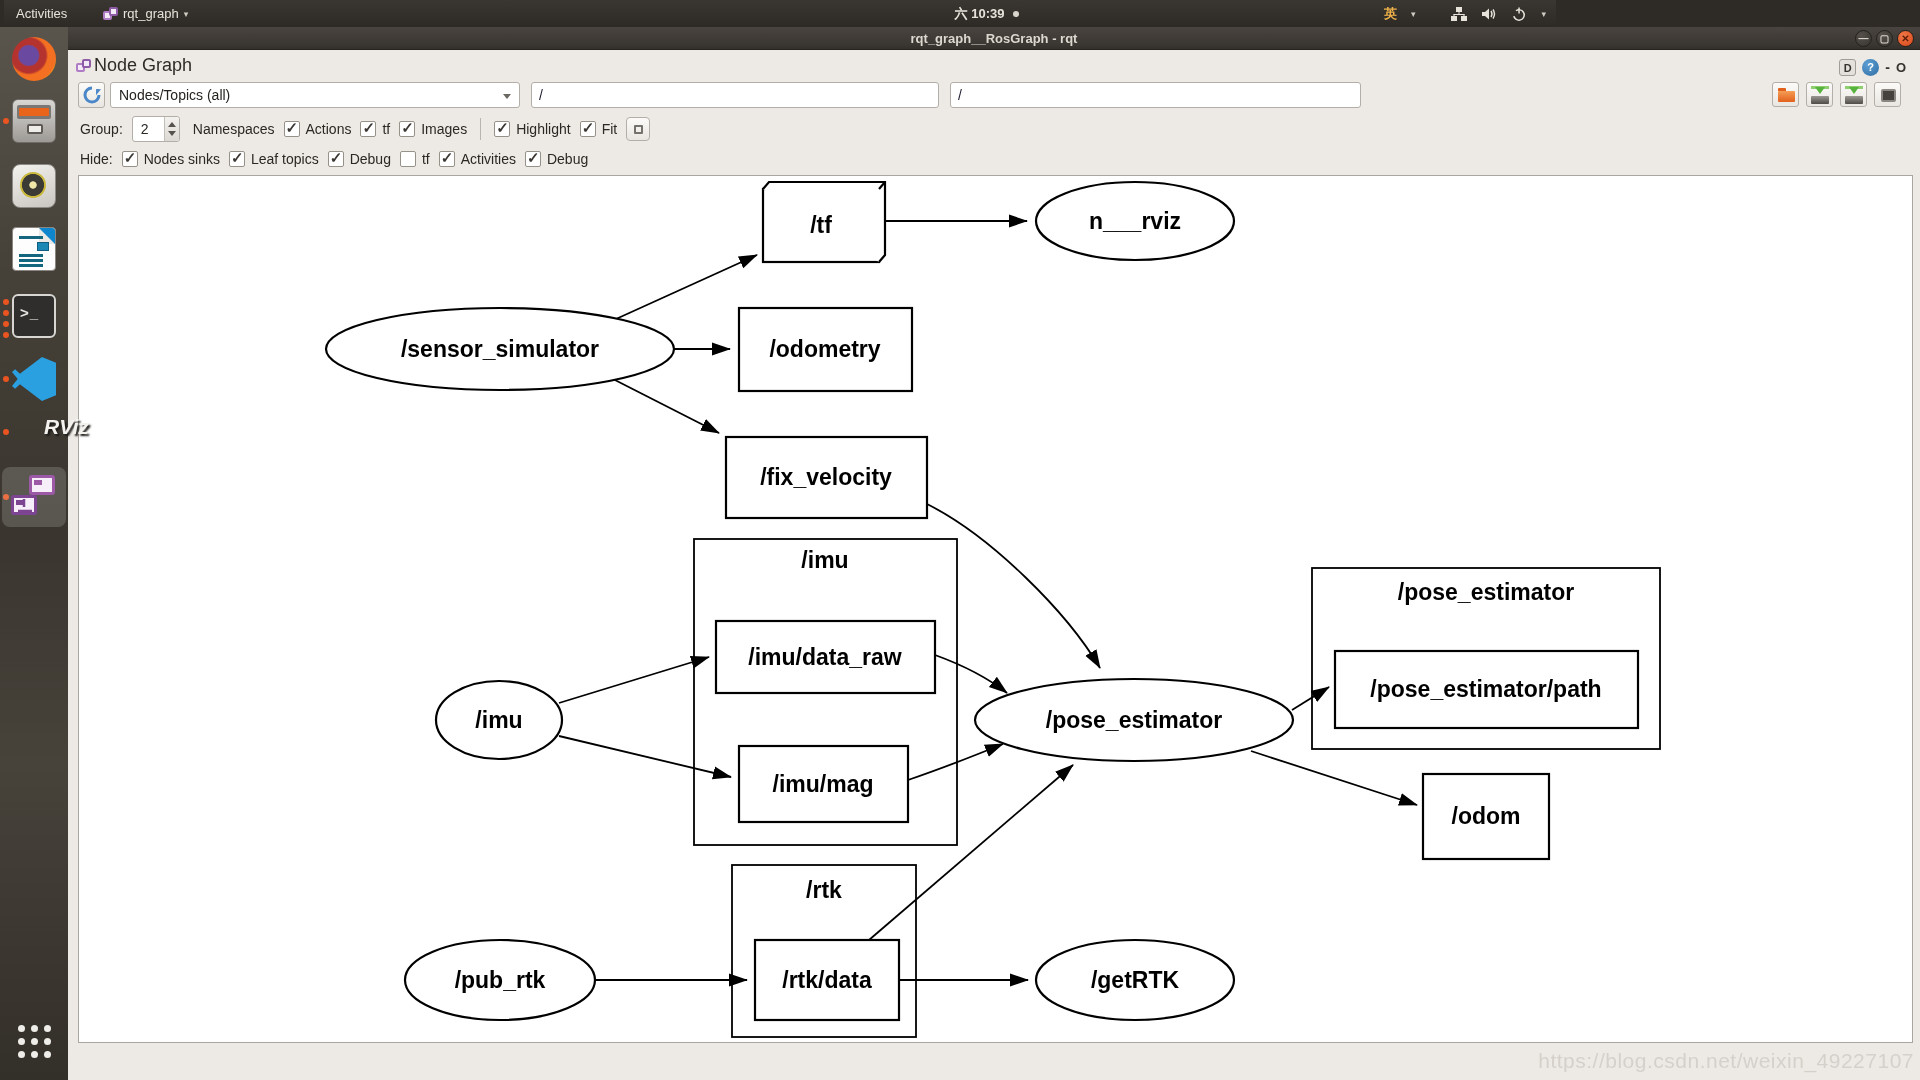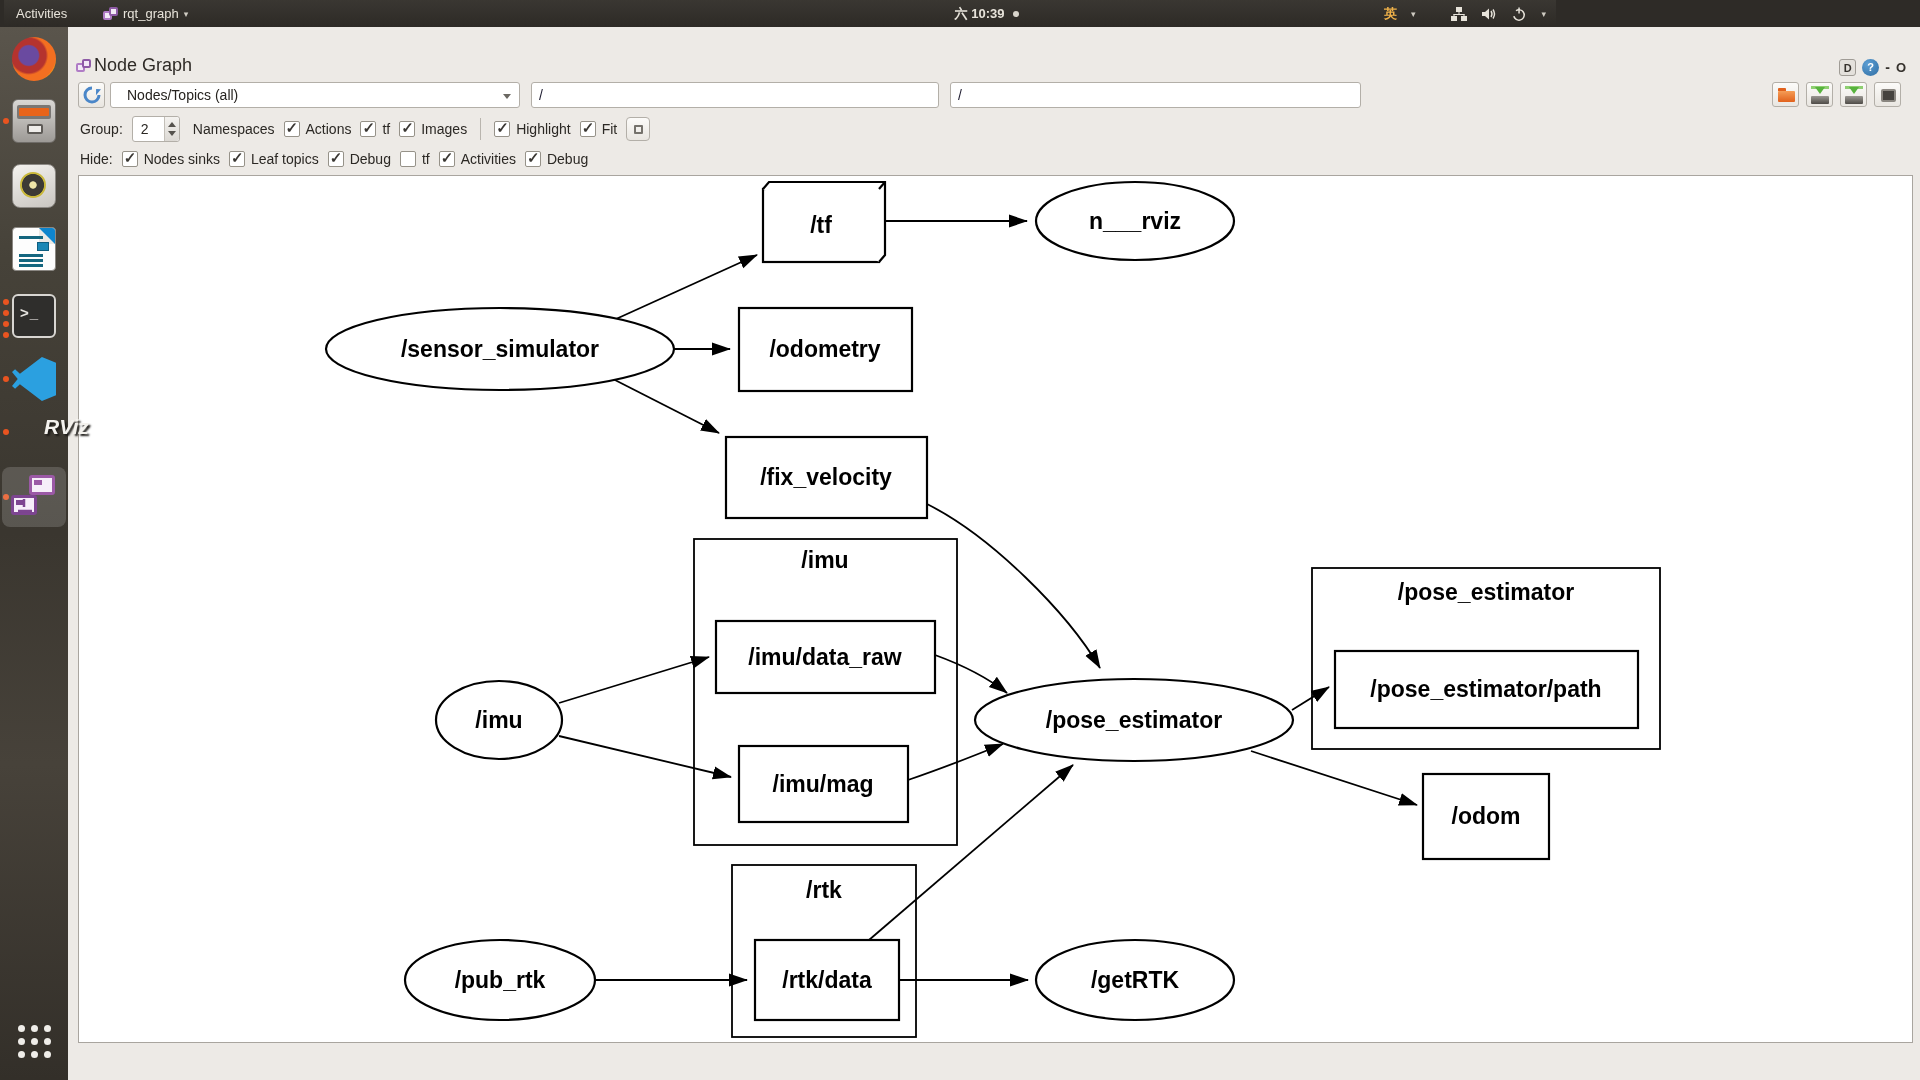--- a/index.html
+++ b/index.html
@@ -68,21 +68,21 @@
   .btn-help { width:17px; height:17px; border-radius:50%; background:radial-gradient(circle at 35% 30%, #5d9fd4, #2f6da3); color:#fff; font-size:11px; font-weight:bold; text-align:center; line-height:17px; }
   .btn-min { font-size:14px; font-weight:bold; color:#36322d; line-height:14px; }
   .btn-o { font-size:13px; font-weight:bold; color:#36322d; }
 
   .toolbar-row { position:absolute; left:10px; top:55px; height:28px; }
   .qbtn { position:absolute; height:26px; border:1px solid #b3afa8; border-radius:3px;
     background:linear-gradient(180deg,#fcfbf9,#e9e6e1); }
   .refresh-btn { left:0; top:0; width:27px; }
   .refresh-glyph { position:absolute; left:4px; top:3px; }
   .combo { position:absolute; left:32px; top:0; width:410px; height:26px; background:#fff; border:1px solid #b3afa8;
-    border-radius:3px; font-size:14px; color:#26231f; line-height:24px; padding-left:16px; }
+    border-radius:3px; font-size:14px; color:#26231f; line-height:24px; padding-left:8px; }
   .combo .arrow { position:absolute; right:8px; top:11px; width:0; height:0;
     border-left:4px solid transparent; border-right:4px solid transparent; border-top:5px solid #6b6862; }
   .qinput { position:absolute; top:0; height:26px; background:#fff; border:1px solid #b3afa8; border-radius:3px;
     font-size:14px; color:#1c1a2e; padding-left:7px; font-family:"Liberation Sans",sans-serif; }
   .in1 { left:453px; width:408px; }
   .in2 { left:872px; width:411px; }
 
   .right-tools { position:absolute; top:55px; left:1704px; display:flex; gap:7px; }
   .tool-btn { position:relative; width:27px; height:25px; border:1px solid #b3afa8; border-radius:3px;
     background:linear-gradient(180deg,#fcfbf9,#e9e6e1); }
@@ -233,20 +233,26 @@
       <i></i>
       <i></i>
       <i></i>
       <i></i>
       <i></i>
   </div>
 </div>
 
 <div class="window">
 
+  <div class="titlebar">
+    <span>rqt_graph__RosGraph - rqt</span>
+    <span class="winbtn" style="right:48px">—</span>
+    <span class="winbtn" style="right:27px">▢</span>
+    <span class="winbtn close" style="right:6px">✕</span>
+  </div>
 
   <div class="panel-title">
     <span class="rqt-mini">
         <i></i>
         <i></i>
       </span>
     <span>Node Graph</span>
   </div>
 
   <div class="corner" style="right:14px">
@@ -450,13 +456,14 @@
         <rect class="node-shape" x="676" y="764" width="144" height="80"></rect>
         <text x="748" y="812" text-anchor="middle">/rtk/data</text>
       </g>
       <g>
         <ellipse class="node-shape" cx="1056" cy="804" rx="99" ry="40"></ellipse>
         <text x="1056" y="812" text-anchor="middle">/getRTK</text>
       </g>
     </svg>
   </div>
 
+  <div class="watermark">https://blog.csdn.net/weixin_49227107</div>
 </div>
 
 </body></html>

